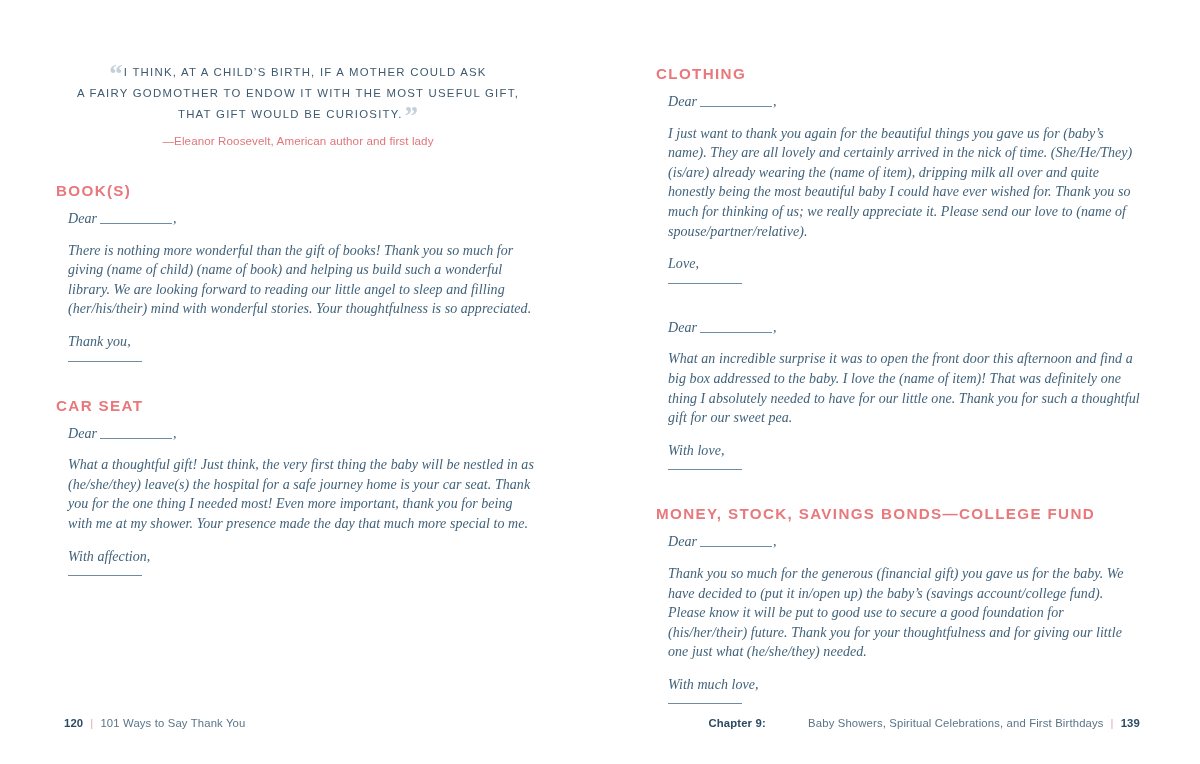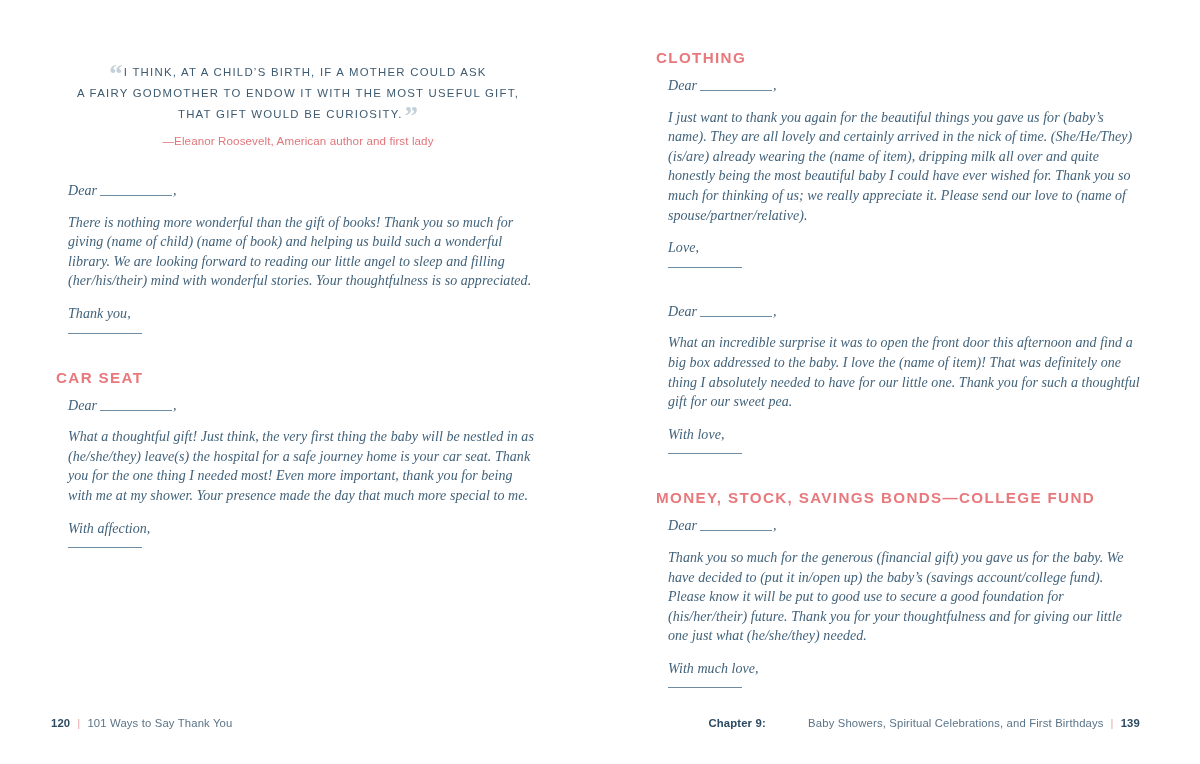--- a/index.html
+++ b/index.html
@@ -63,21 +63,21 @@
     font-size: 11.6px;
     color: #e0767a;
     font-weight: 400;
     letter-spacing: 0.1px;
   }
 
   
   .section {
     margin-top: 34px;
   }
-  .section.first-right { margin-top: 48px; }
+  .section.first-right { margin-top: 64px; }
   .section-heading {
     color: #e8787c;
     font-size: 15.2px;
     font-weight: 700;
     letter-spacing: 1.35px;
     margin: 0 0 8px 0;
     line-height: 20px;
   }
 
   
@@ -115,21 +115,21 @@
 
   
   .footer {
     position: absolute;
     bottom: 34px;
     font-size: 11.3px;
     letter-spacing: 0.15px;
     white-space: nowrap;
     line-height: 14px;
   }
-  .footer-left  { left: 51px; }
+  .footer-left  { left: 64px; }
   .footer-right { right: 60px; }
 
   .folio {
     color: #2c4a63;
     font-weight: 700;
   }
   .footer-sep {
     color: #e8a9ab;
     margin: 0 7px;
     font-weight: 400;
@@ -158,20 +158,21 @@
     <div class="quote-block">
       <div class="quote-text">
         <span class="qmark qmark-open">“</span><span>I think, at a child’s birth, if a mother could ask</span><br>
         <span>a fairy godmother to endow it with the most useful gift,</span><br>
         <span>that gift would be curiosity.</span><span class="qmark qmark-close">”</span>
       </div>
       <div class="quote-attrib">—Eleanor Roosevelt, American author and first lady</div>
     </div>
 
     <div class="section">
+      <h2 class="section-heading">BOOK(S)</h2>
       <div class="letter">
         <p class="salutation"><span>Dear</span><span class="blank-inline"></span><span>,</span></p>
         <p class="para">There is nothing more wonderful than the gift of books! Thank you so much for giving (name of child) (name of book) and helping us build such a wonderful library. We are looking forward to reading our little angel to sleep and filling (her/his/their) mind with wonderful stories. Your thoughtfulness is so appreciated.</p>
         <p class="closing">Thank you,</p>
         <div class="sig-rule"></div>
       </div>
     </div>
 
     <div class="section">
       <h2 class="section-heading">CAR SEAT</h2>

